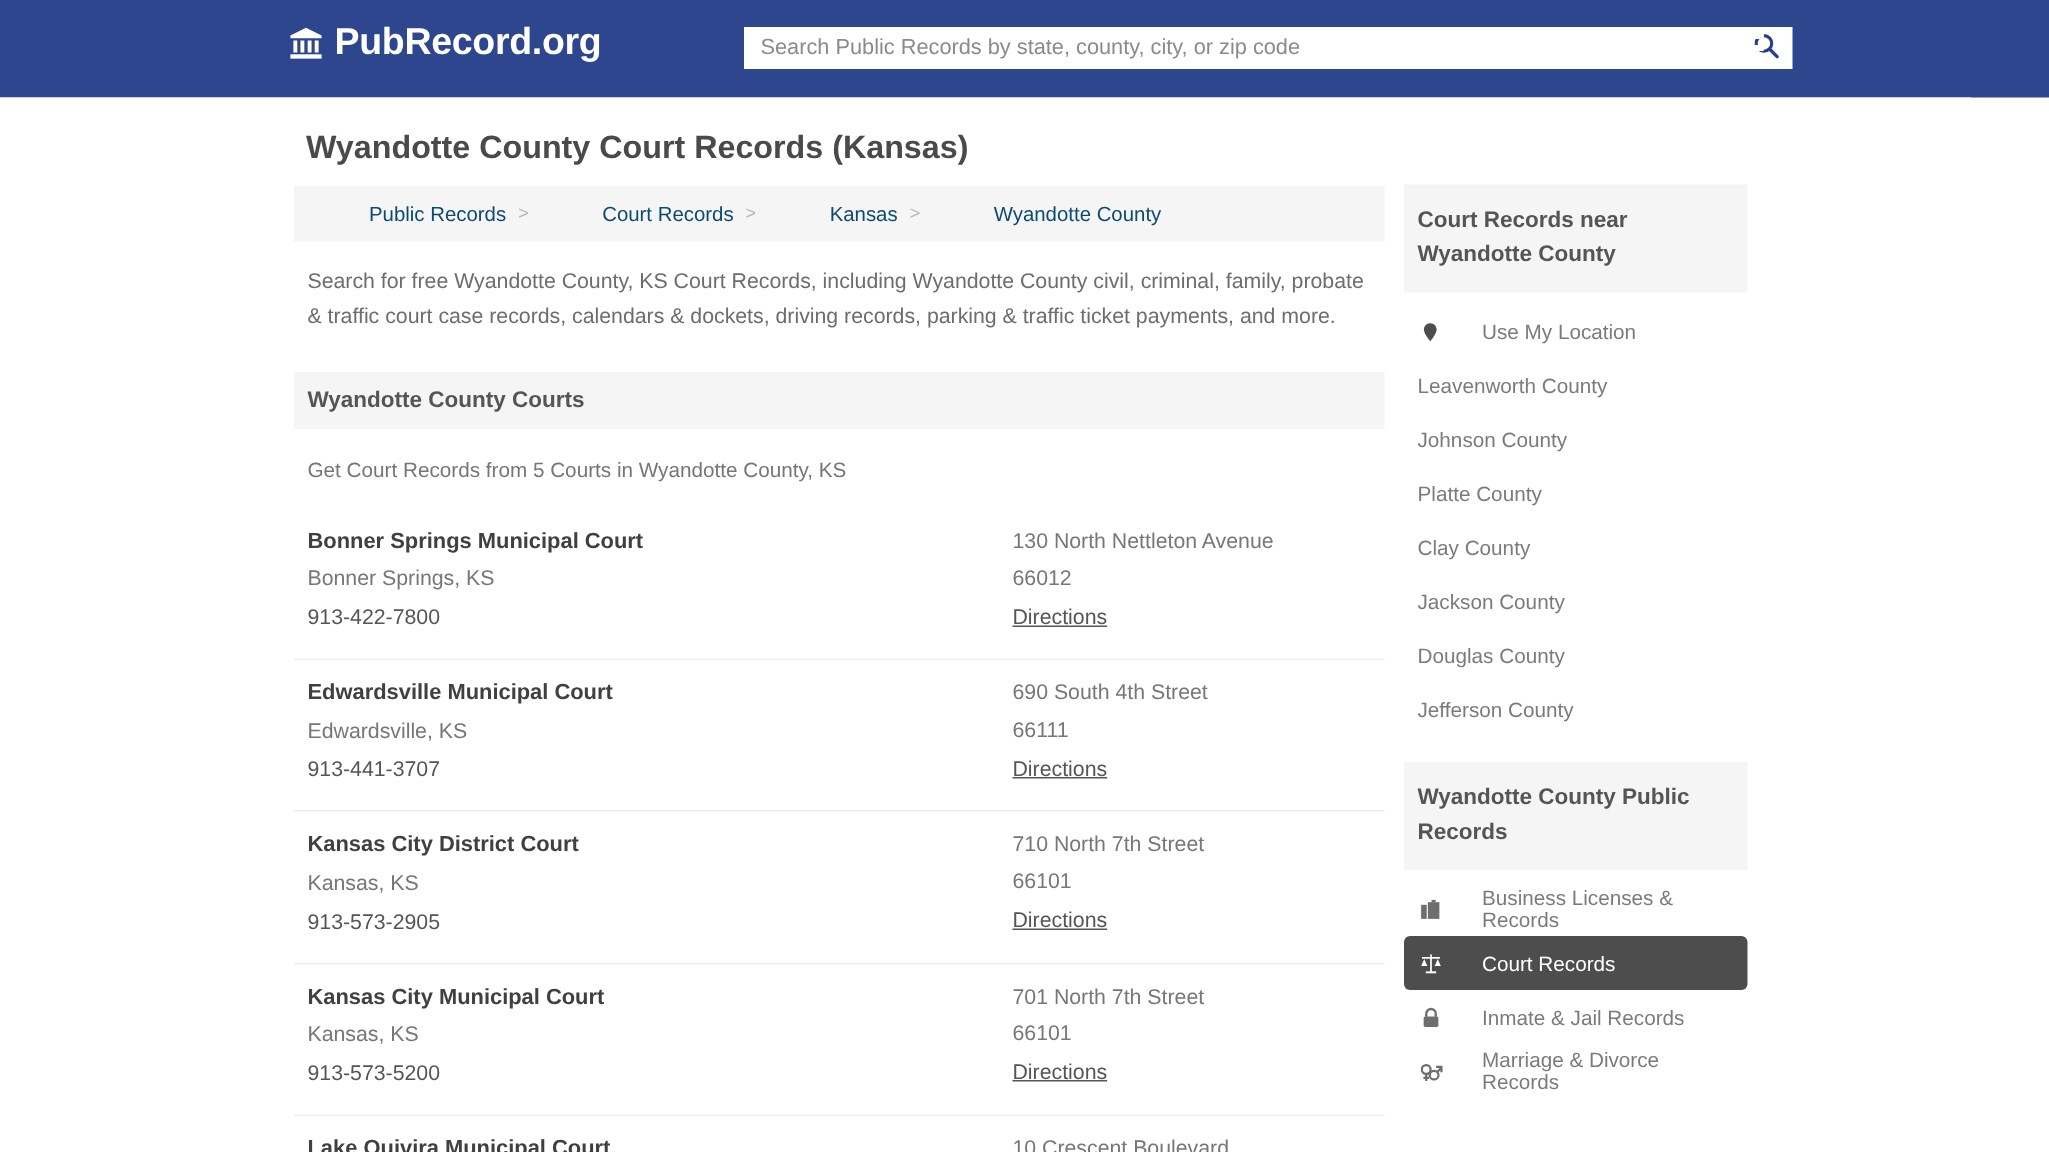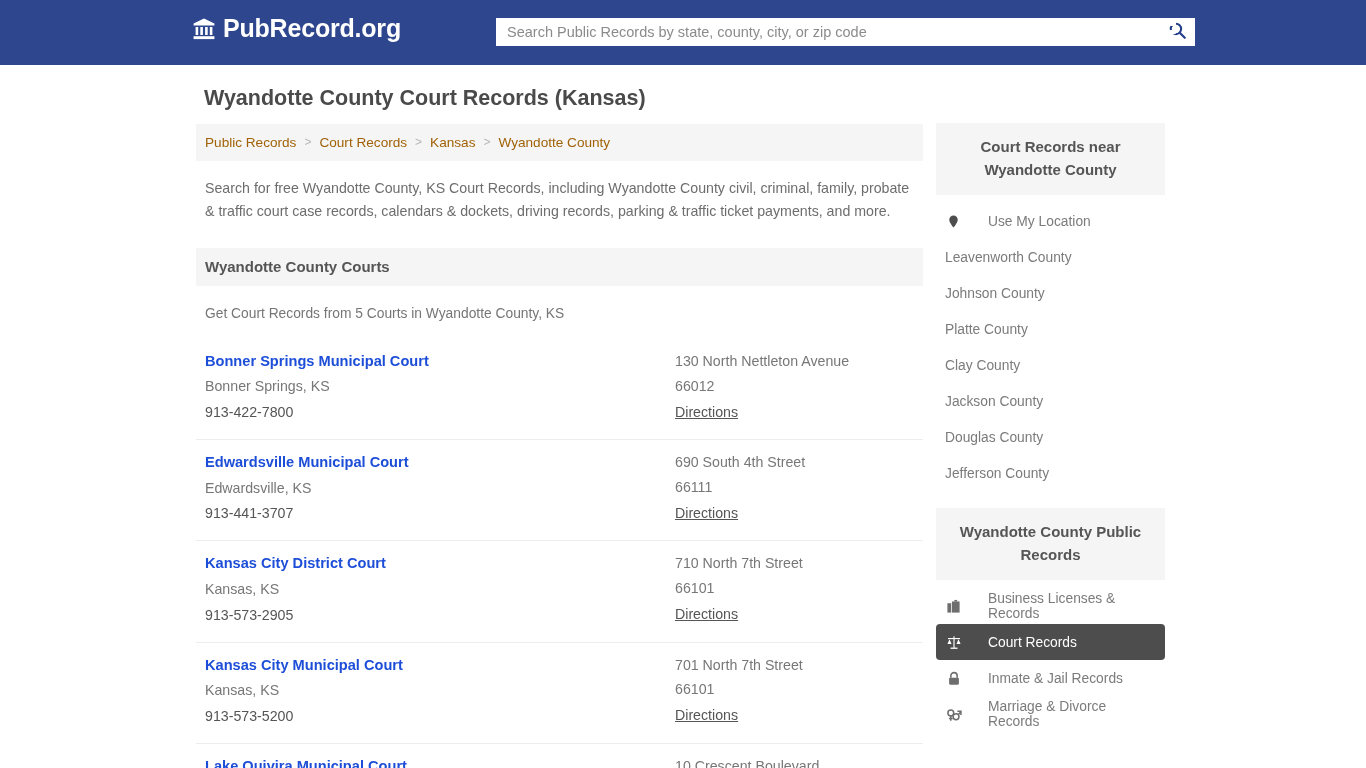--- a/index.html
+++ b/index.html
@@ -103,23 +103,24 @@
     margin-top: 12px;
     background: #f5f5f5;
     height: 37px;
     display: flex;
     align-items: center;
     padding: 0 9px;
     gap: 0;
   }
   .crumb {
     font-size: 13.6px;
-    color: #a16207;
+    color: #0c4a6e;
     text-decoration: none;
     white-space: nowrap;
+    margin-left: 41px;
   }
   .crumb-sep {
     font-size: 12px;
     color: #b6b6b6;
     padding: 0 8px;
   }
   .intro {
     margin: 16px 0 0 0;
     padding: 0 0 0 9px;
     font-size: 14.2px;
@@ -151,21 +152,21 @@
     display: flex;
     padding: 10px 9px 13px 9px;
     border-bottom: 1px solid #ededed;
   }
   .court-row:last-child { border-bottom: 0; }
   .court-left { width: 470px; }
   .court-right { flex: 1 1 auto; }
   .court-name {
     font-size: 14.6px;
     font-weight: bold;
-    color: #1d4ed8;
+    color: #404040;
     text-decoration: none;
     display: block;
     line-height: 1.75;
   }
   .court-line {
     font-size: 14.2px;
     color: #777777;
     line-height: 1.82;
   }
   .court-phone {
@@ -198,21 +199,20 @@
     left: 936px; top: 58px;
     width: 229px;
   }
   .side-box-head {
     background: #f5f5f5;
     padding: 13px 9px 14px 9px;
     font-size: 15px;
     font-weight: bold;
     color: #555555;
     line-height: 1.5;
-    text-align: center;
   }
   .side-list { padding: 0; margin: 0; list-style: none; }
   .side-item {
     display: flex;
     align-items: center;
     gap: 26px;
     height: 36px;
     padding: 0 9px;
     font-size: 13.8px;
     color: #7b7b7b;

